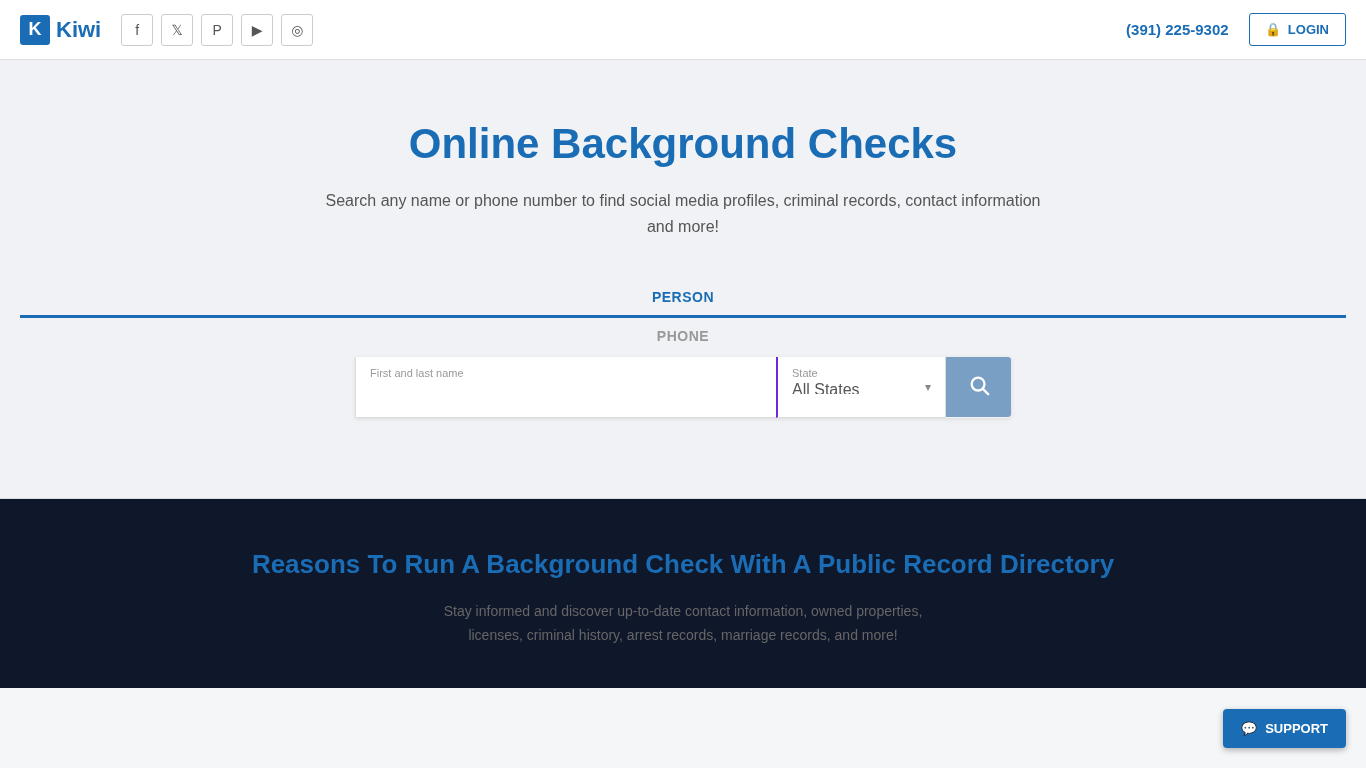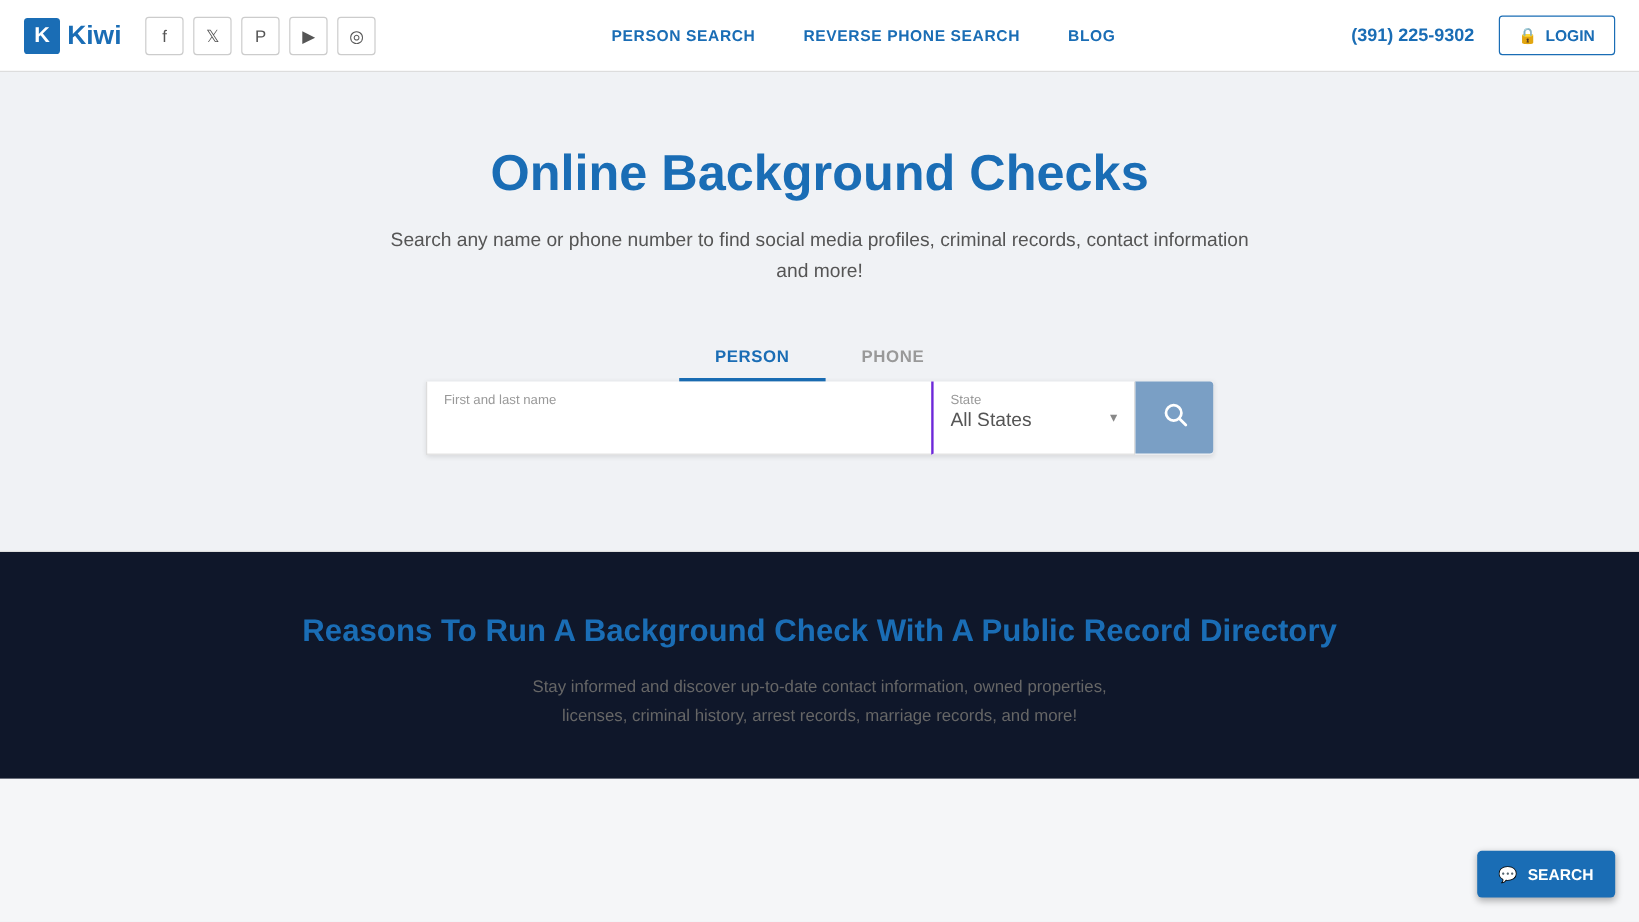--- a/index.html
+++ b/index.html
@@ -119,20 +119,21 @@
       max-width: 760px;
       margin: 0 auto 40px;
       line-height: 1.6;
     }
 
     
     .tabs {
       display: flex;
       justify-content: center;
       margin-bottom: 0;
+      flex-direction: column;
     }
     .tab {
       padding: 10px 30px;
       font-size: 14px;
       font-weight: bold;
       letter-spacing: 0.5px;
       cursor: pointer;
       color: #1a6db5;
       border-bottom: 3px solid transparent;
       text-transform: uppercase;
@@ -292,25 +293,20 @@
     </a>
     <div class="social-icons">
       <a class="social-icon" href="#">f</a>
       <a class="social-icon" href="#">𝕏</a>
       <a class="social-icon" href="#">P</a>
       <a class="social-icon" href="#">▶</a>
       <a class="social-icon" href="#">◎</a>
     </div>
   </div>
 
-  <nav class="header-nav">
-    <a class="nav-link" href="#">PERSON SEARCH</a>
-    <a class="nav-link" href="#">REVERSE PHONE SEARCH</a>
-    <a class="nav-link" href="#">BLOG</a>
-  </nav>
 
   <div class="header-right">
     <span class="phone-number">(391) 225-9302</span>
     <button class="login-btn">
       <span>🔒</span>
       <span>LOGIN</span>
     </button>
   </div>
 </header>
 
@@ -406,14 +402,14 @@
 <section class="bottom-section">
   <h2 class="bottom-title">Reasons To Run A Background Check With A Public Record Directory</h2>
   <p class="bottom-text">
     <span>Stay informed and discover up-to-date contact information, owned properties,</span><br>
     <span>licenses, criminal history, arrest records, marriage records, and more!</span>
   </p>
 </section>
 
 <div class="support-btn">
   <span>💬</span>
-  <span>SEARCH</span>
+  <span>SUPPORT</span>
 </div>
 
 </body></html>

